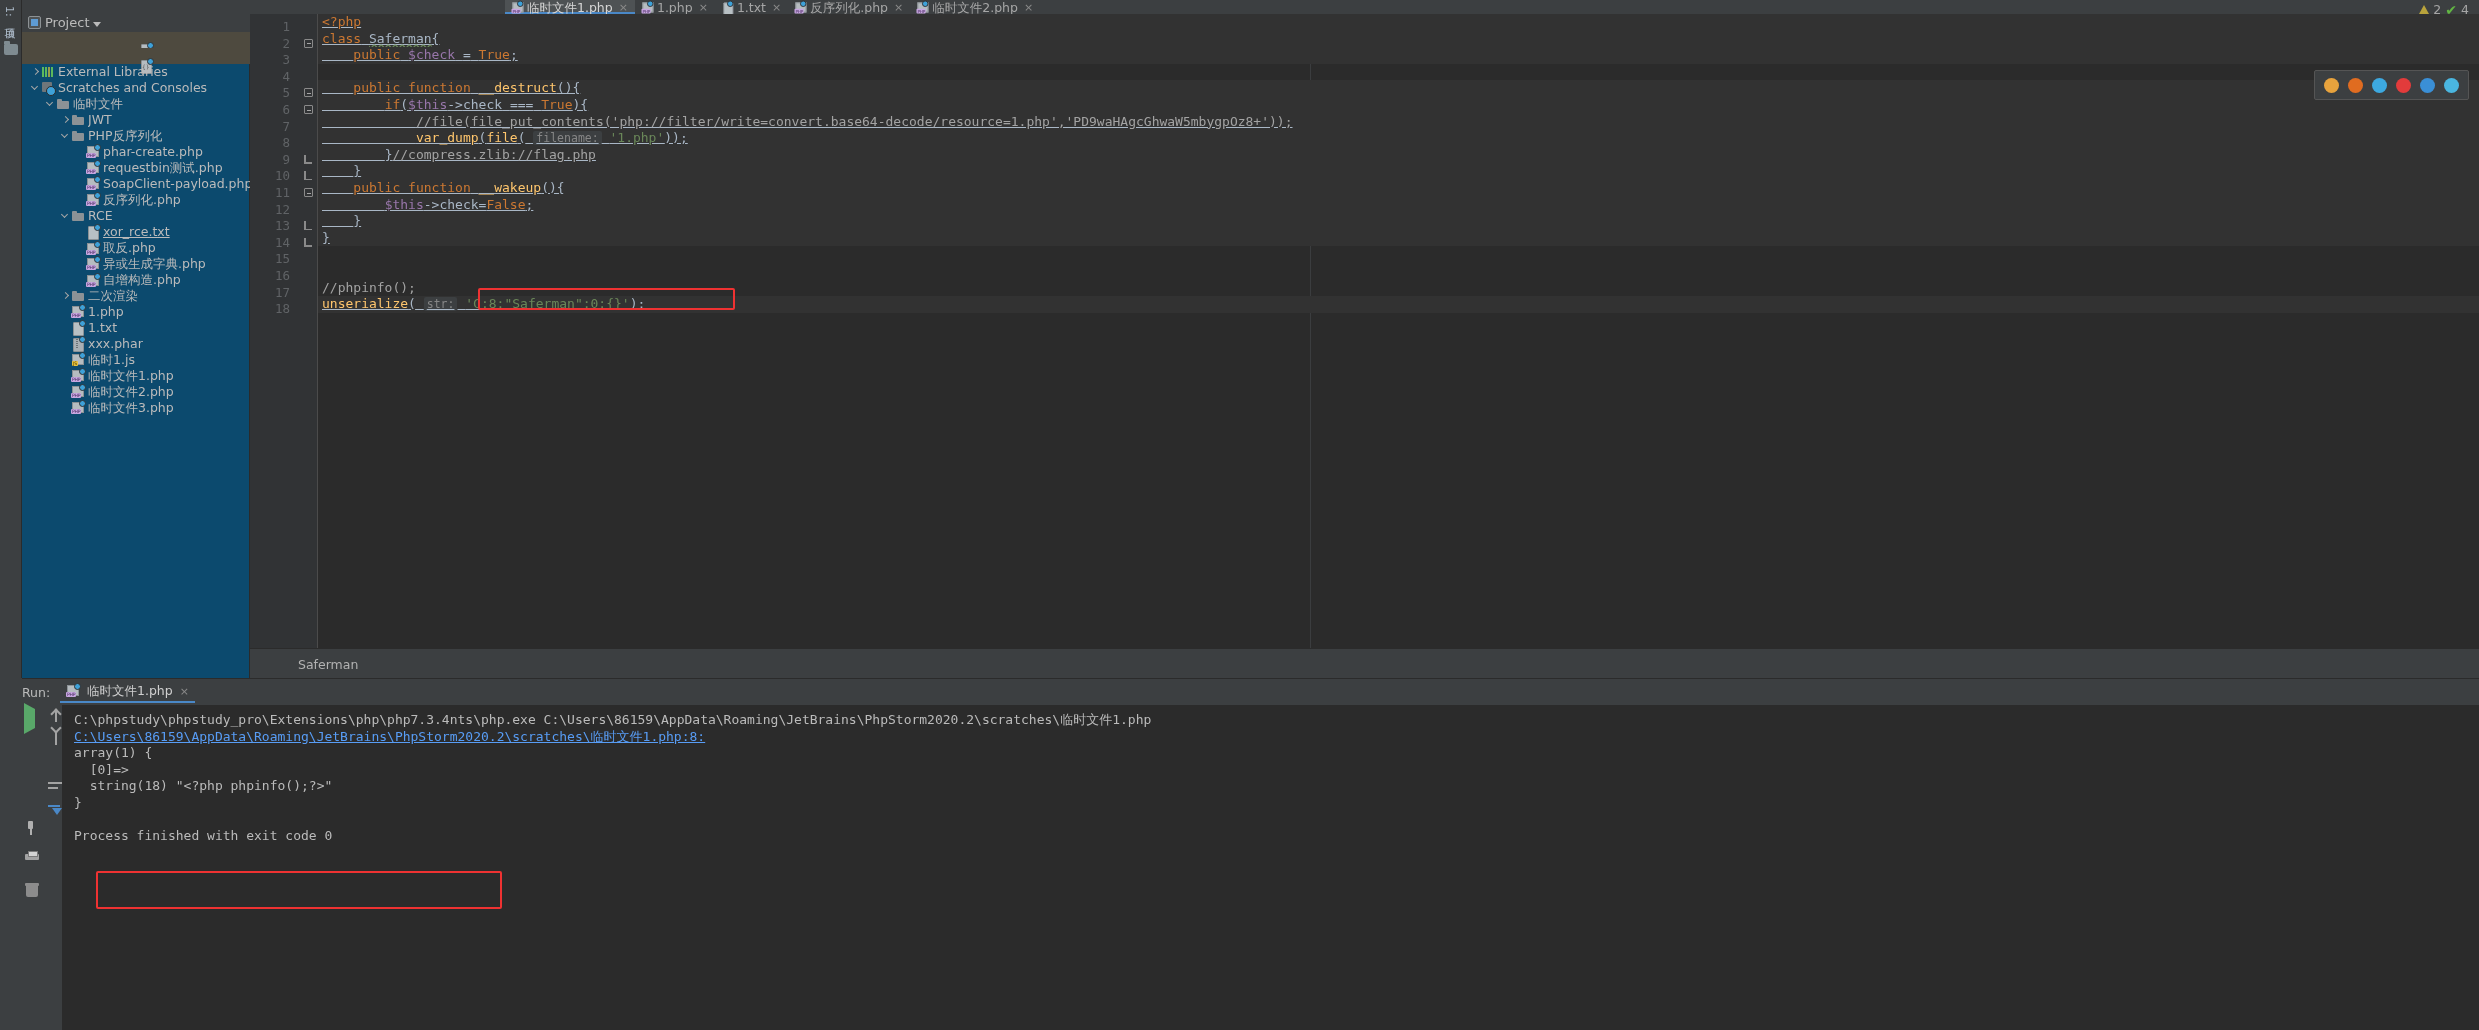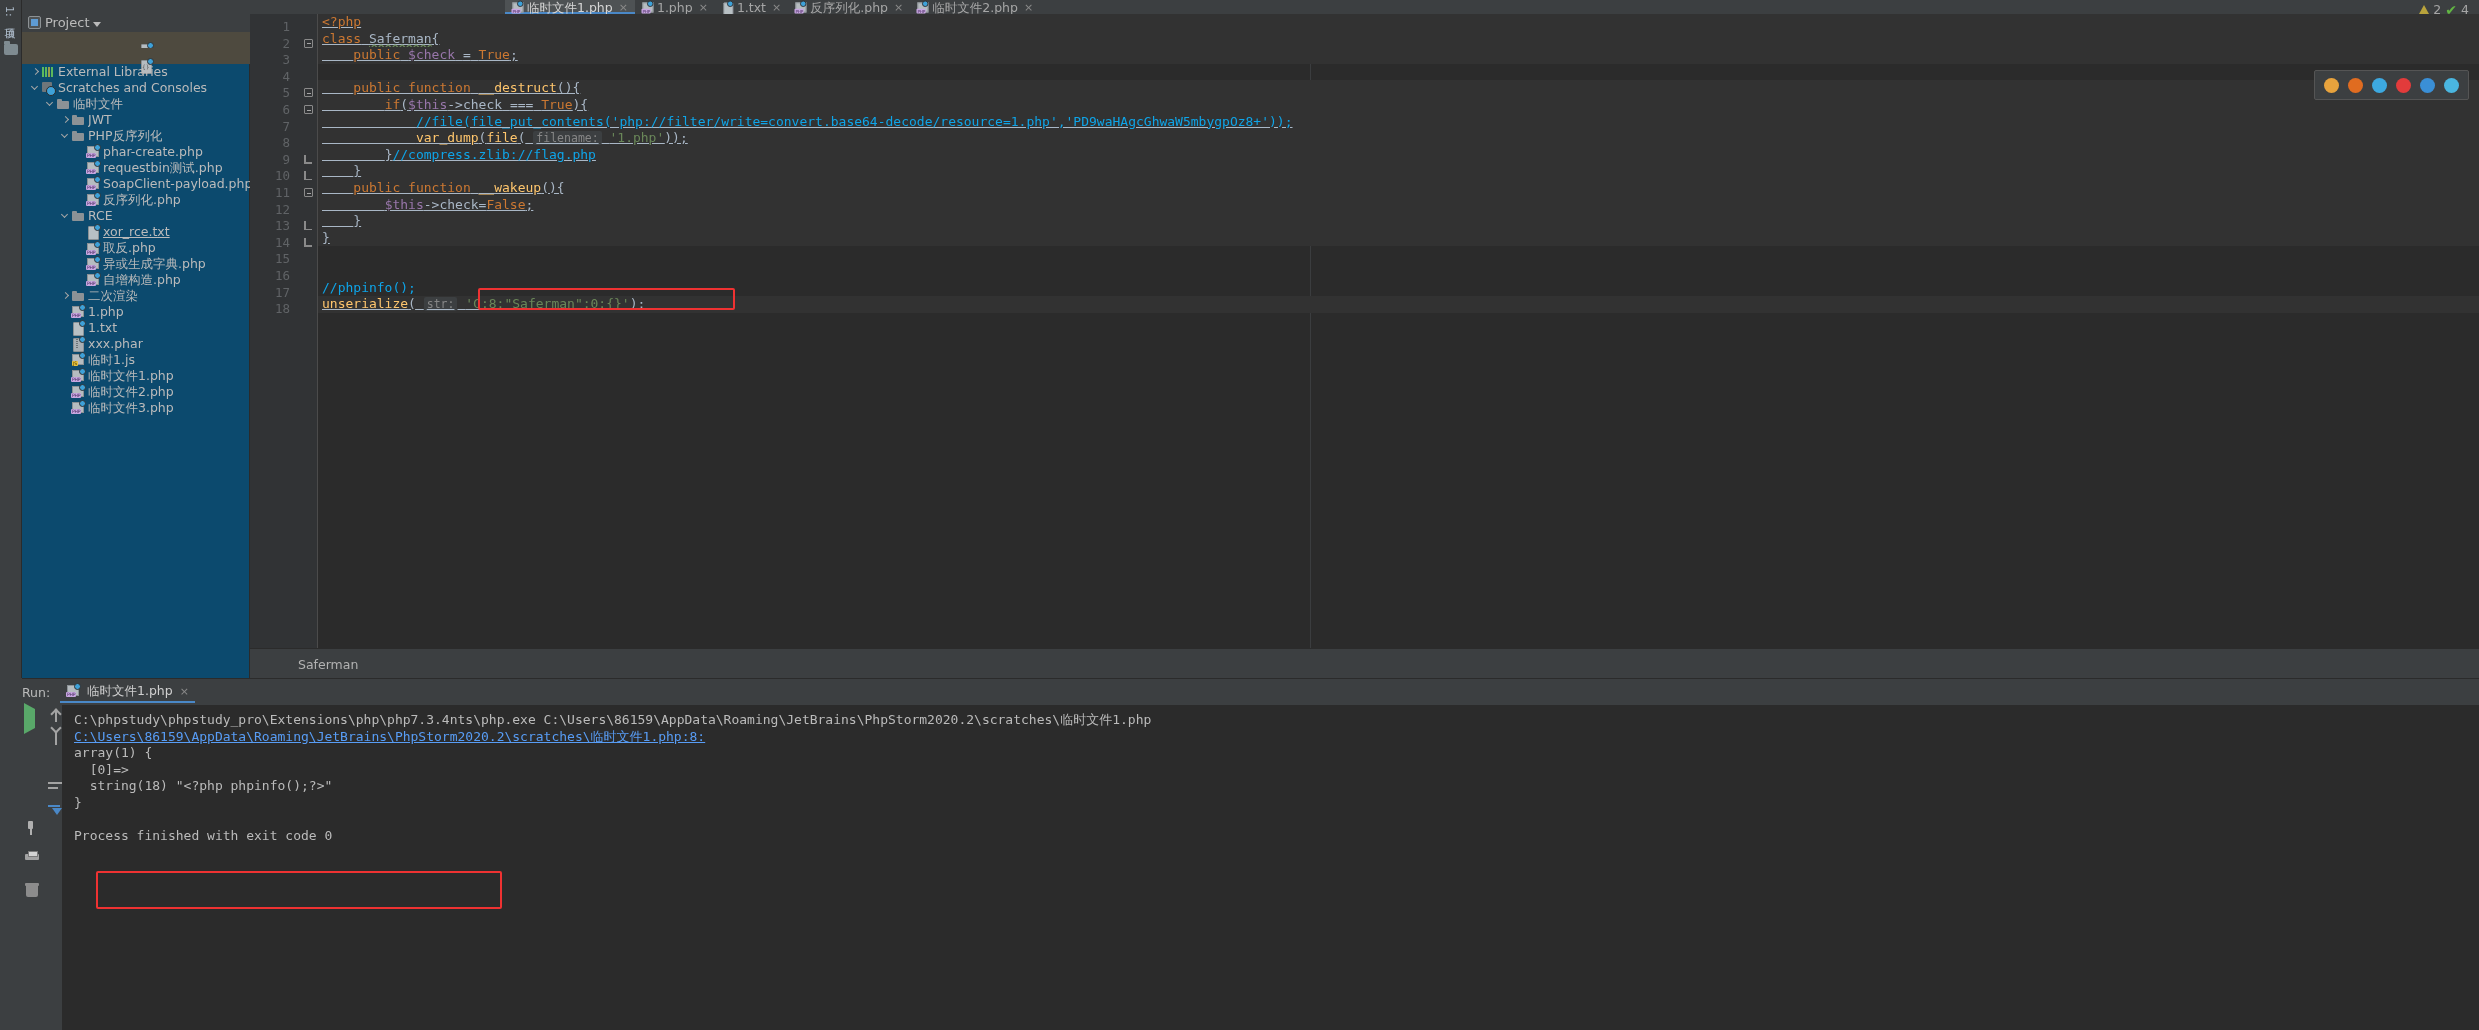--- a/index.html
+++ b/index.html
@@ -182,21 +182,21 @@
     white-space:pre;overflow:hidden;
   }
   .cl{height:16.6px;position:relative;padding-left:4px;}
   .cl.hl{background:#323232;text-decoration:underline;}
   
   .k{color:#cc7832;}
   .cls{color:#a9b7c6;text-decoration:underline;text-decoration-color:#6a8759;text-decoration-style:wavy;}
   .var{color:#9876aa;}
   .fn{color:#ffc66d;}
   .str{color:#6a8759;}
-  .cmt{color:#0ea5e9;margin-top:36px;}
+  .cmt{color:#a3a3a3;margin-top:36px;}
   .def{color:#a9b7c6;}
   .hintbox{
     background:#3c3f41;color:#868686;font-size:11.5px;padding:0 3px;border-radius:2px;
   }
 
   .redbox{
     position:absolute;border:2px solid #ef3232;border-radius:2px;pointer-events:none;
   }
 
   
@@ -374,21 +374,21 @@
           </span>
           <span class="tlabel">取反.php</span>
         </div>
         <div class="trow" style="padding-left: 53px;">
           <span class="arrow"></span>
           <span class="ico php">
             <i class="badge-clock"></i>
           </span>
           <span class="tlabel">异或生成字典.php</span>
         </div>
-        <div class="trow" style="padding-left: 53px;">
+        <div class="trow" style="padding-left: 53px; align-items: flex-end;">
           <span class="arrow"></span>
           <span class="ico php">
             <i class="badge-clock"></i>
           </span>
           <span class="tlabel">自增构造.php</span>
         </div>
         <div class="trow" style="padding-left: 38px;">
           <span class="arrow right"></span>
           <span class="ico folder"></span>
           <span class="tlabel">二次渲染</span>

